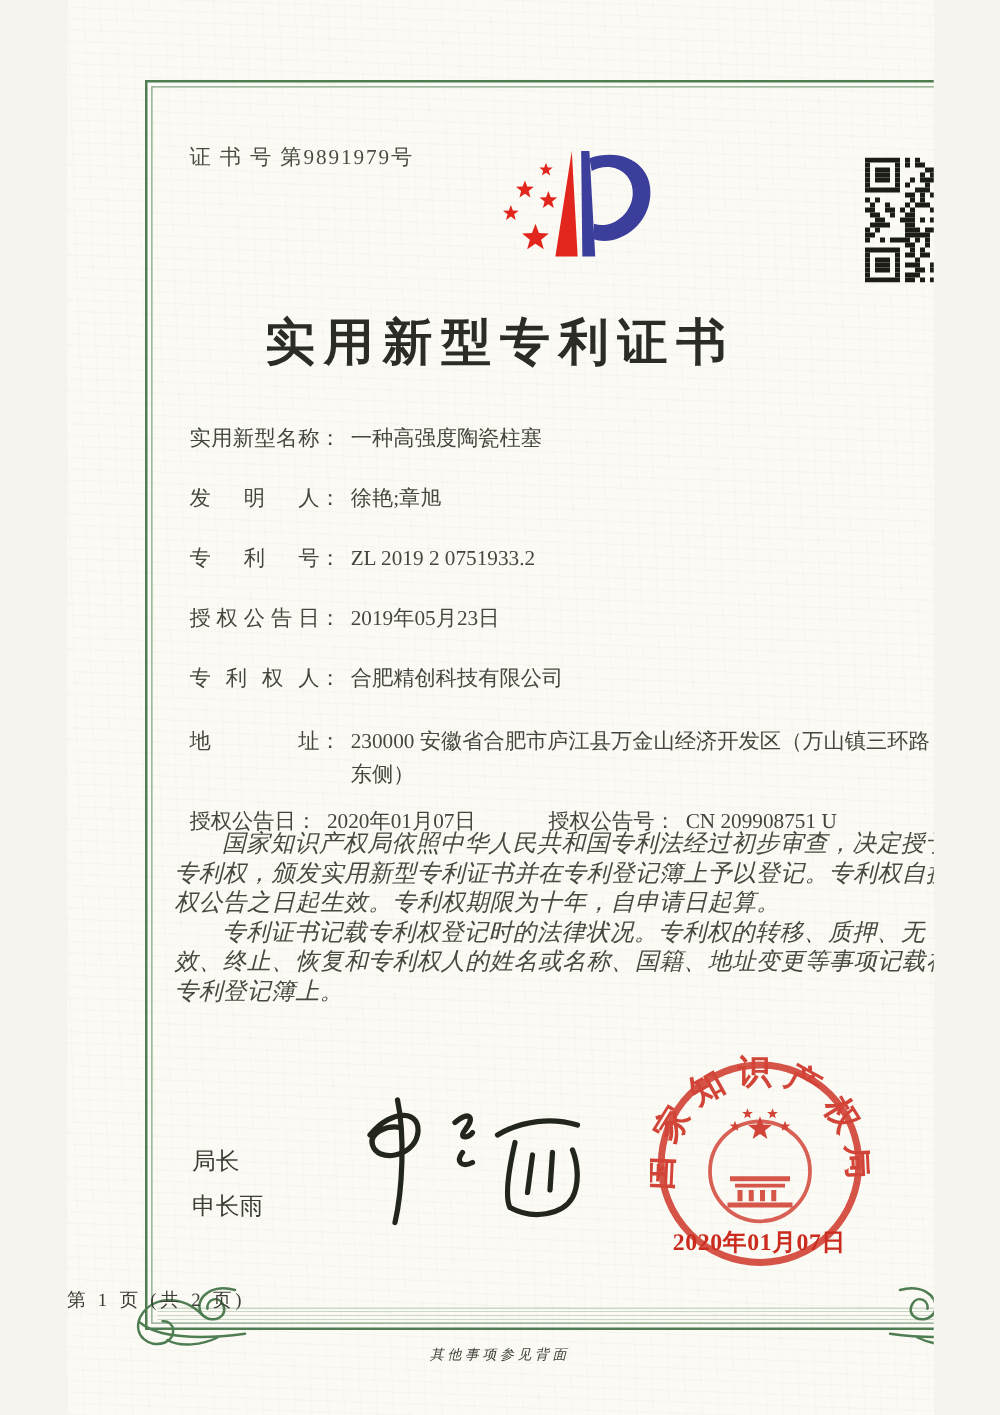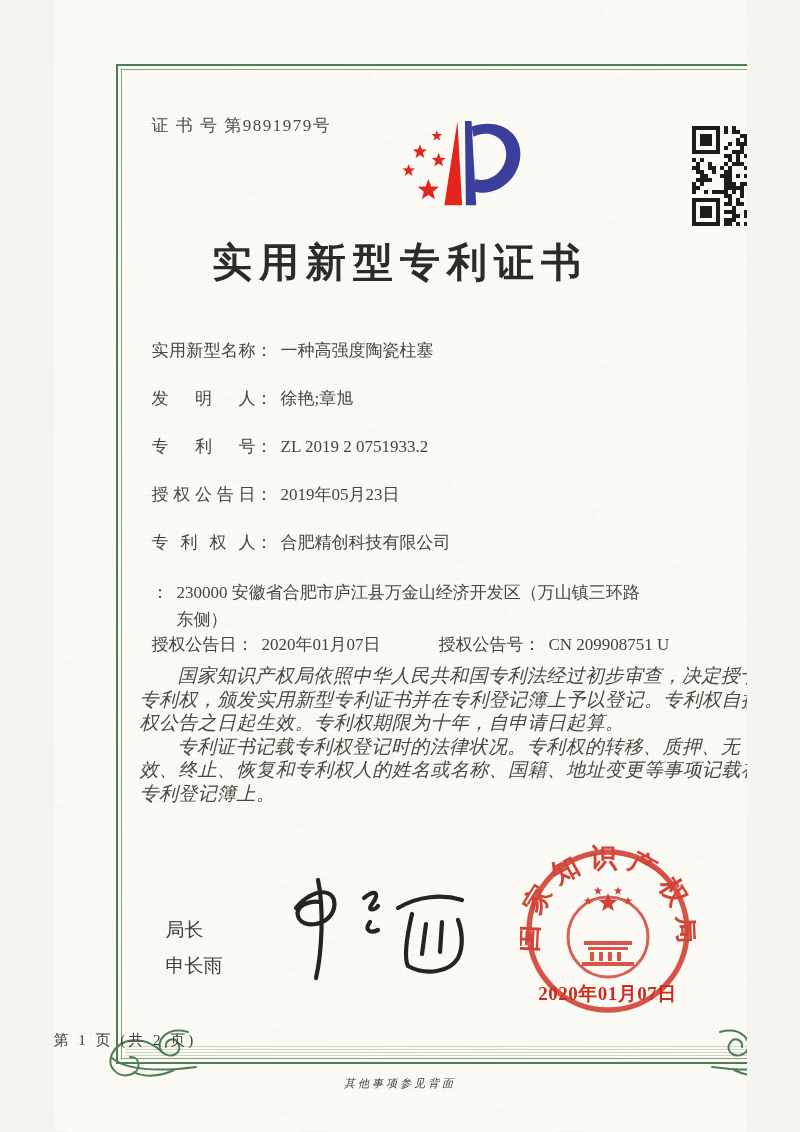--- a/index.html
+++ b/index.html
@@ -15,36 +15,36 @@
   .frame{position:absolute;left:62px;top:64px;width:674px;height:996px;border:2px solid #4e7d52;}
   .frame::after{content:"";position:absolute;inset:3px;border:1px solid #7fa381;pointer-events:none;}
   .band{position:absolute;left:72px;top:1046px;width:656px;height:11px;
     background:repeating-linear-gradient(180deg, rgba(78,125,82,.28) 0 1px, transparent 1px 3px);}
   .flourish{position:absolute;width:96px;height:52px;}
   .flourish.bl{left:50px;top:1026px;}
   .flourish.br{left:654px;top:1026px;transform:scaleX(-1);}
   .cert-no{position:absolute;left:98px;top:114px;font-size:17px;letter-spacing:1.5px;color:#4a4c42;}
   .logo{position:absolute;left:335px;top:104px;width:150px;height:120px;}
   .qr{position:absolute;left:638px;top:126px;width:100px;height:100px;}
-  .title{position:absolute;left:0;top:235px;width:100%;text-align:center;
+  .title{position:absolute;left:0;top:246px;width:100%;text-align:center;
     font-size:40px;font-weight:700;letter-spacing:7px;color:#2b2c25;}
   .fields{position:absolute;left:98px;top:339px;width:606px;font-size:17px;}
   .frow{min-height:24px;line-height:24px;margin-bottom:24px;white-space:nowrap;}
   .frow.addr{line-height:27px;margin-bottom:0;white-space:normal;display:flex;}
   .flabel{display:inline-block;width:104px;text-align:justify;text-align-last:justify;color:#45473e;}
   .colon{margin-right:8px;}
   .fvalue{color:#45473e;}
   .addr .fvalue{width:468px;display:inline-block;}
-  .grant{display:flex;gap:0;line-height:24px;margin-top:0;}
+  .grant{display:flex;gap:0;line-height:24px;margin-top:12px;}
   .grant .pair{white-space:nowrap;}
   .grant .pair + .pair{margin-left:58px;}
   .paras{position:absolute;left:86px;top:664px;width:632px;font-size:19px;line-height:23.5px;
     font-style:italic;color:#474a3f;letter-spacing:.4px;}
   .paras p{margin:0;text-indent:2em;}
-  .officer{position:absolute;left:112px;top:912px;font-size:19px;line-height:36px;color:#3c3e35;}
+  .officer{position:absolute;left:100px;top:912px;font-size:19px;line-height:36px;color:#3c3e35;}
   .signature{position:absolute;left:212px;top:874px;width:215px;height:112px;}
   .seal{position:absolute;left:466px;top:843px;width:176px;height:176px;opacity:.93;}
   .seal-date{position:absolute;left:466px;top:981px;width:176px;text-align:center;
     font-size:19px;color:#cb2b1e;letter-spacing:.5px;font-weight:600;}
   .page-footer{position:absolute;left:0;top:1031px;width:100%;
     font-size:15px;letter-spacing:3px;color:#3c3e35;}
   .back-note{position:absolute;left:0;top:1076px;width:100%;text-align:center;
     font-size:11px;font-style:italic;letter-spacing:3px;color:#3c3e35;}
 </style>
 </head>
@@ -400,20 +400,21 @@
     <div class="frow">
       <span class="flabel">专利号</span><span class="colon">：</span><span class="fvalue">ZL 2019 2 0751933.2</span>
     </div>
     <div class="frow">
       <span class="flabel">授权公告日</span><span class="colon">：</span><span class="fvalue">2019年05月23日</span>
     </div>
     <div class="frow">
       <span class="flabel">专利权人</span><span class="colon">：</span><span class="fvalue">合肥精创科技有限公司</span>
     </div>
     <div class="frow addr">
+      <span class="flabel">地址</span>
         <span class="colon">：</span>
         <span class="fvalue">230000 安徽省合肥市庐江县万金山经济开发区（万山镇三环路东侧）</span>
     </div>
     <div class="grant">
       <span class="pair">
         <span>授权公告日</span><span class="colon">：</span><span>2020年01月07日</span>
       </span>
       <span class="pair">
         <span>授权公告号</span><span class="colon">：</span><span>CN 209908751 U</span>
       </span>

